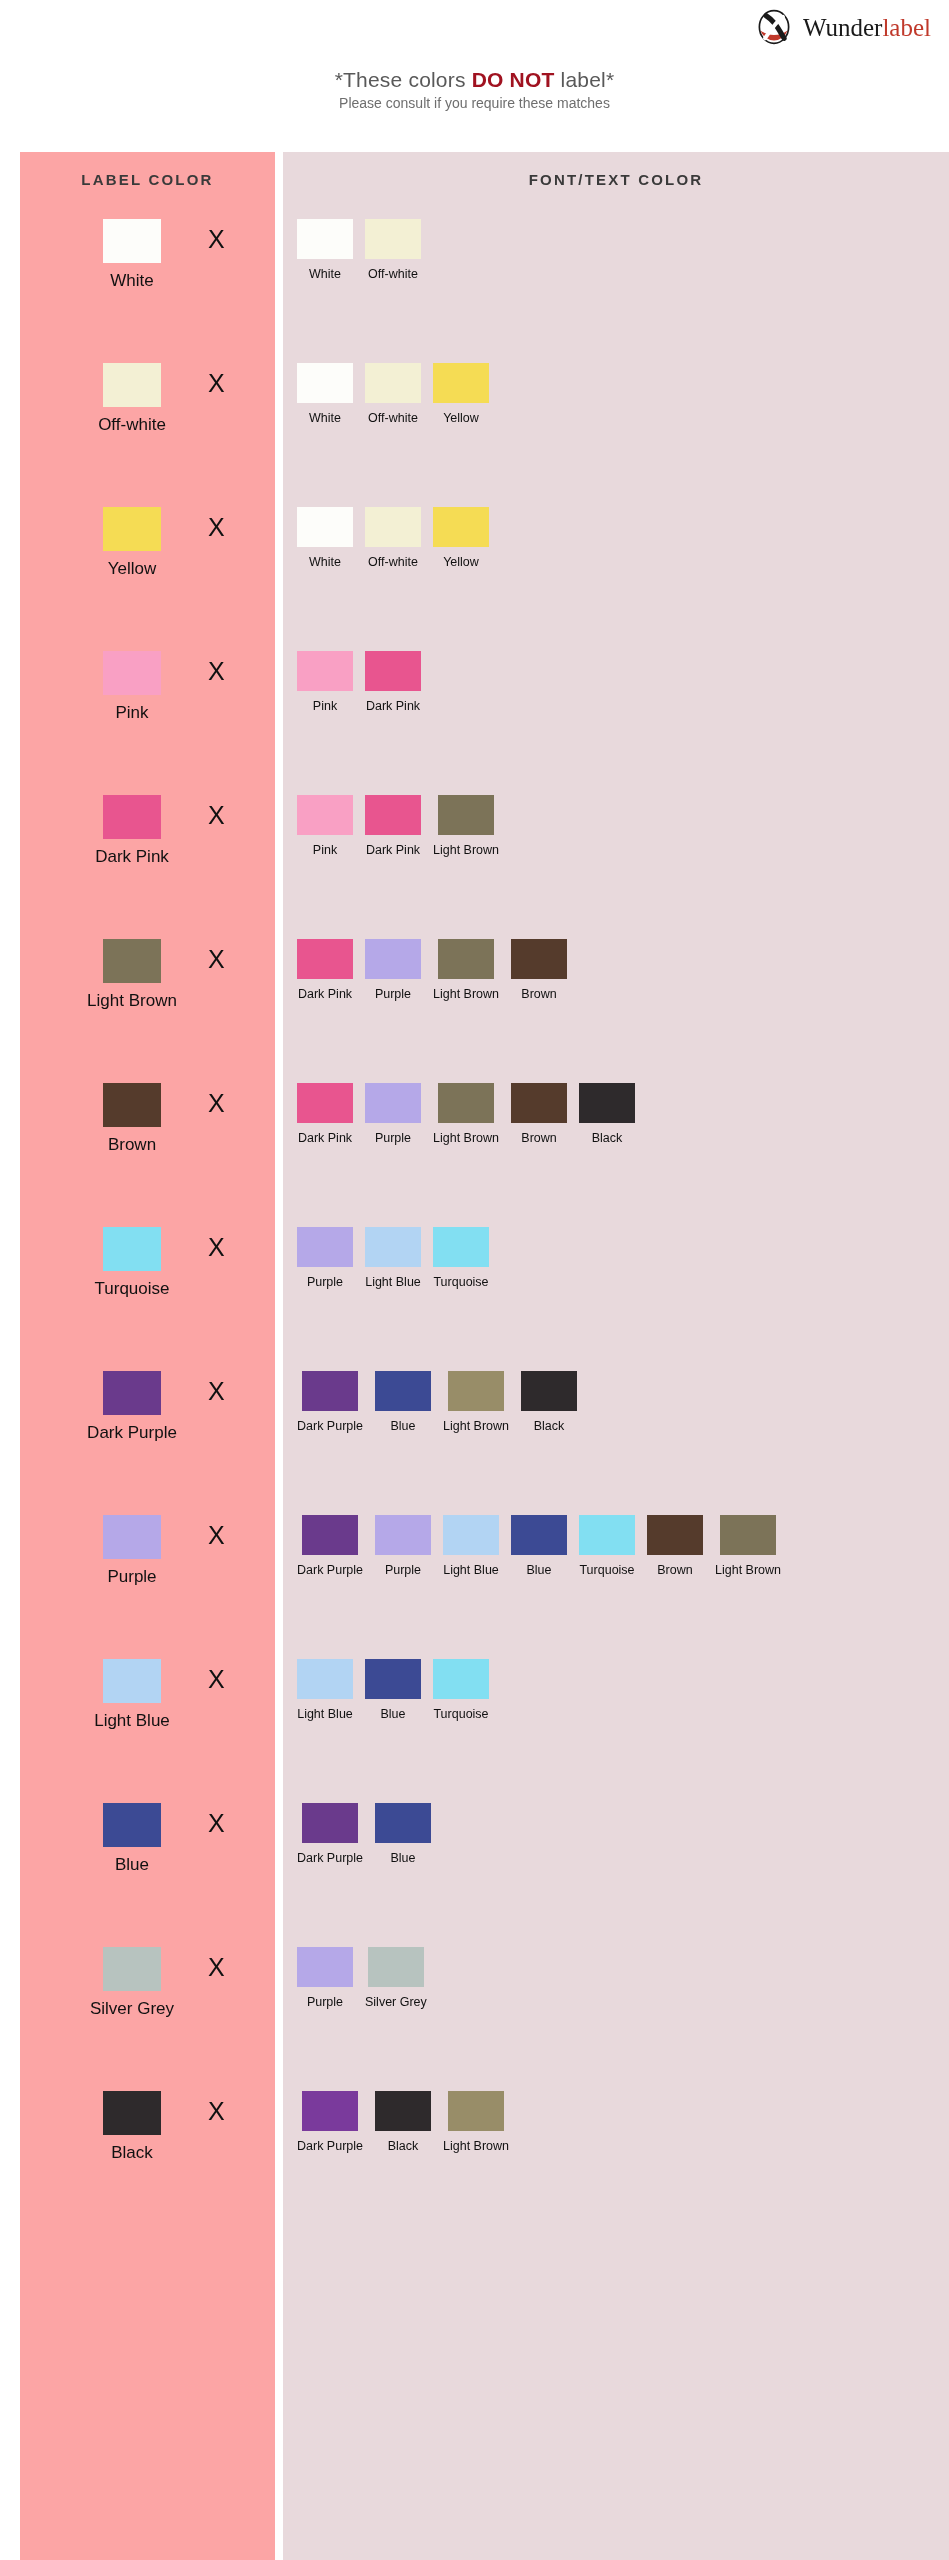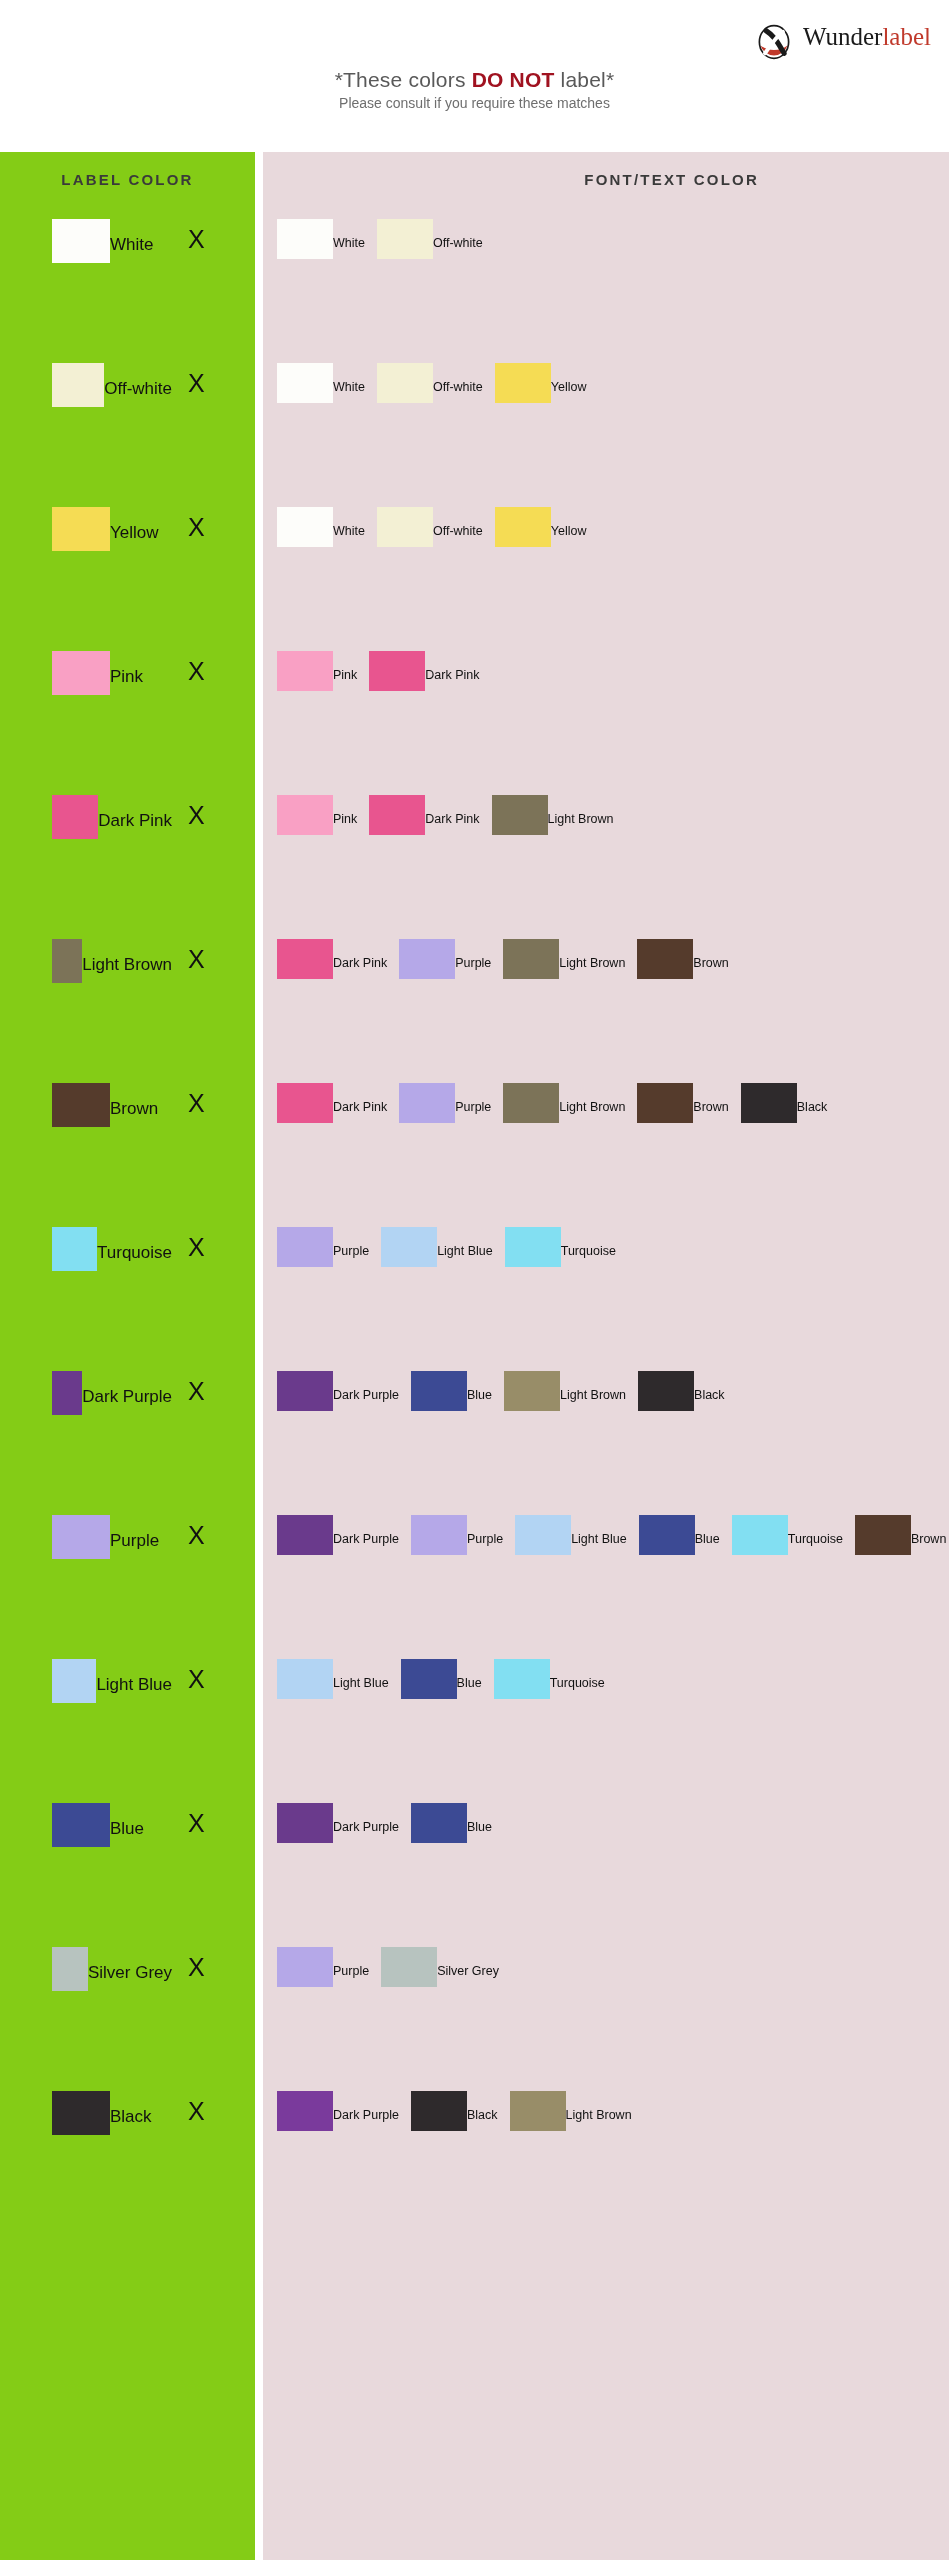--- a/index.html
+++ b/index.html
@@ -13,23 +13,24 @@
   .page {
     position: relative;
     width: 949px;
     height: 2560px;
     background: #ffffff;
   }
 
   
   .logo {
     position: absolute;
-    top: 24px;
+    top: 8px;
     right: 18px;
     display: flex;
+    align-items: center;
     gap: 11px;
     height: 38px;
   }
   .logo-mark { width: 36px; height: 36px; display: block; }
   .logo-word {
     font-family: "Liberation Serif", serif;
     font-size: 25px;
     letter-spacing: 0px;
     line-height: 1;
     white-space: nowrap;
@@ -87,22 +88,23 @@
     position: absolute;
     top: 152px;
     left: 0;
     width: 949px;
     height: 2408px;
     display: flex;
     align-items: stretch;
   }
   .col-left {
     width: 255px;
-    background: #84cc16;
+    background: #fca5a5;
     flex: 0 0 255px;
+    margin-left: 20px;
   }
   .col-gap {
     width: 8px;
     background: #ffffff;
     flex: 0 0 8px;
   }
   .col-right {
     flex: 1 1 auto;
     background: #e8d9dc;
   }
@@ -131,21 +133,21 @@
     height: 144px;
     display: flex;
     align-items: flex-start;
     padding-top: 12px;
     padding-left: 14px;
     gap: 12px;
   }
 
   .cell {
     display: flex;
-    flex-direction: row;
+    flex-direction: column;
     align-items: center;
   }
   .cell-left { width: 120px; }
   .cell-right { min-width: 48px; }
 
   .sw {
     display: block;
     border: 0;
   }
   .sw-left { width: 58px; height: 44px; }

